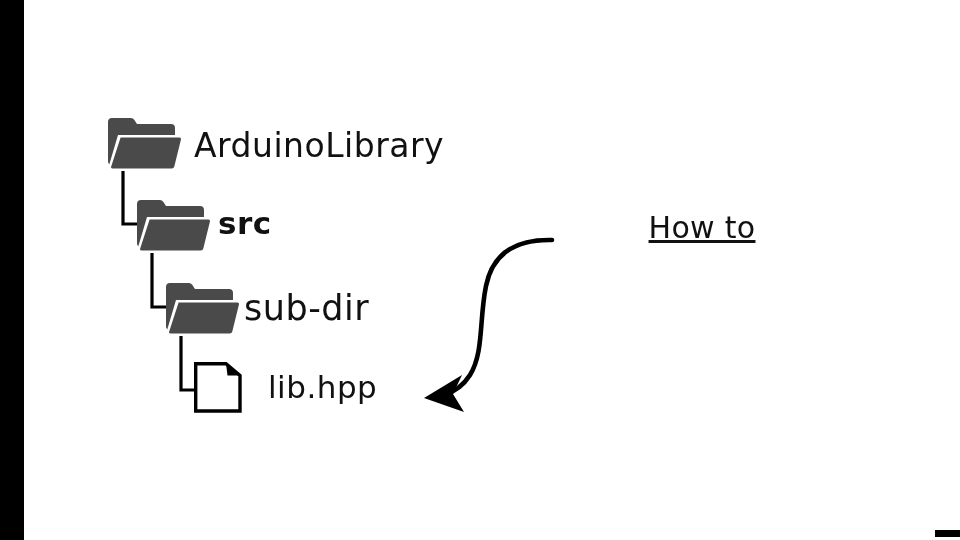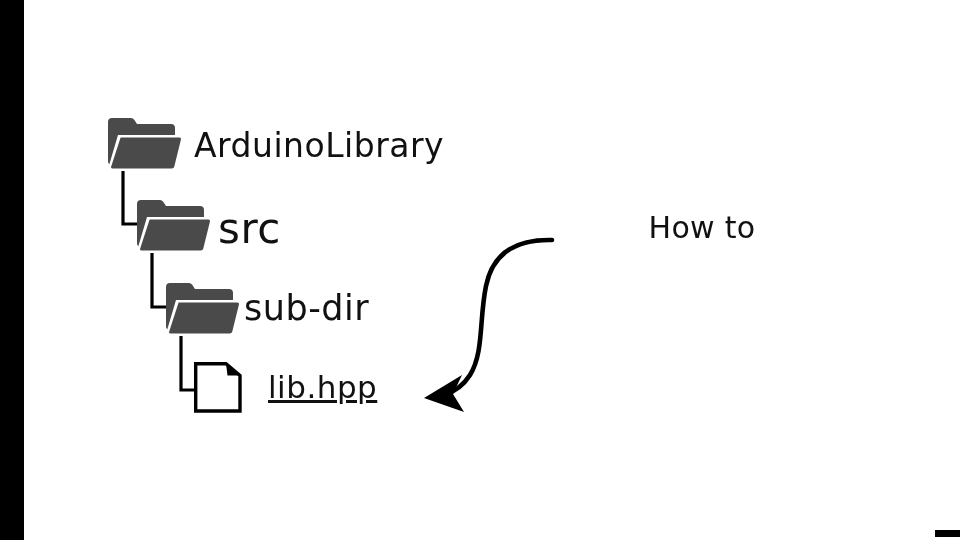--- a/index.html
+++ b/index.html
@@ -57,48 +57,49 @@
     letter-spacing: 0.5px;
   }
   .label-arduinolibrary {
     left: 194px;
     top: 129px;
     font-size: 33px;
   }
   .label-src {
     left: 218px;
     top: 208px;
-    font-size: 42px;
+    font-size: 31px;
+    font-weight: bold;
   }
   .label-subdir {
     left: 244px;
     top: 291px;
     font-size: 35px;
   }
   .label-libhpp {
     left: 268px;
     top: 372px;
     font-size: 31px;
-    text-decoration: underline;
   }
 
   .annotation {
     position: absolute;
     left: 578px;
     top: 208px;
     width: 248px;
     text-align: center;
     color: #111111;
     font-family: "DejaVu Sans", sans-serif;
     font-size: 30px;
     line-height: 1.33;
     letter-spacing: 0.3px;
   }
   .annotation .line {
     display: block;
+    text-decoration: underline;
   }
 </style>
 </head>
 <body>
 
 <div id="canvas">
 
   <div class="letterbox-left"></div>
   <div class="corner-mark"></div>
 

